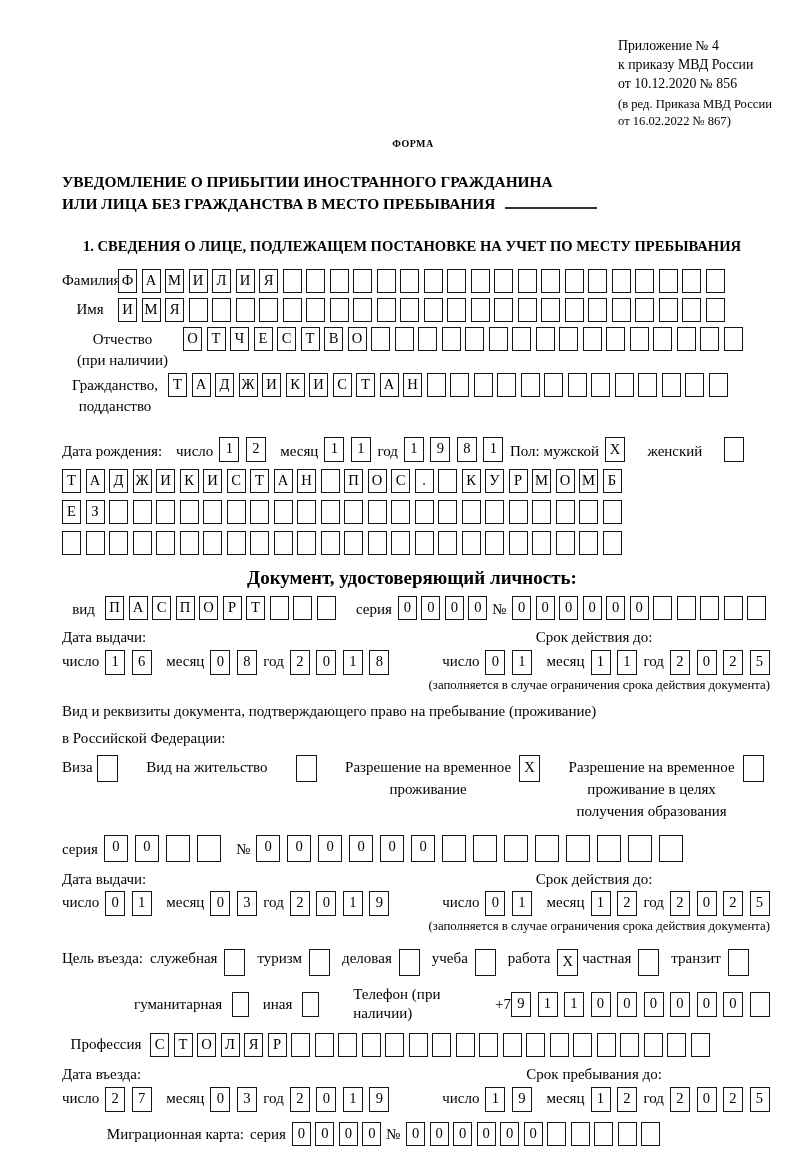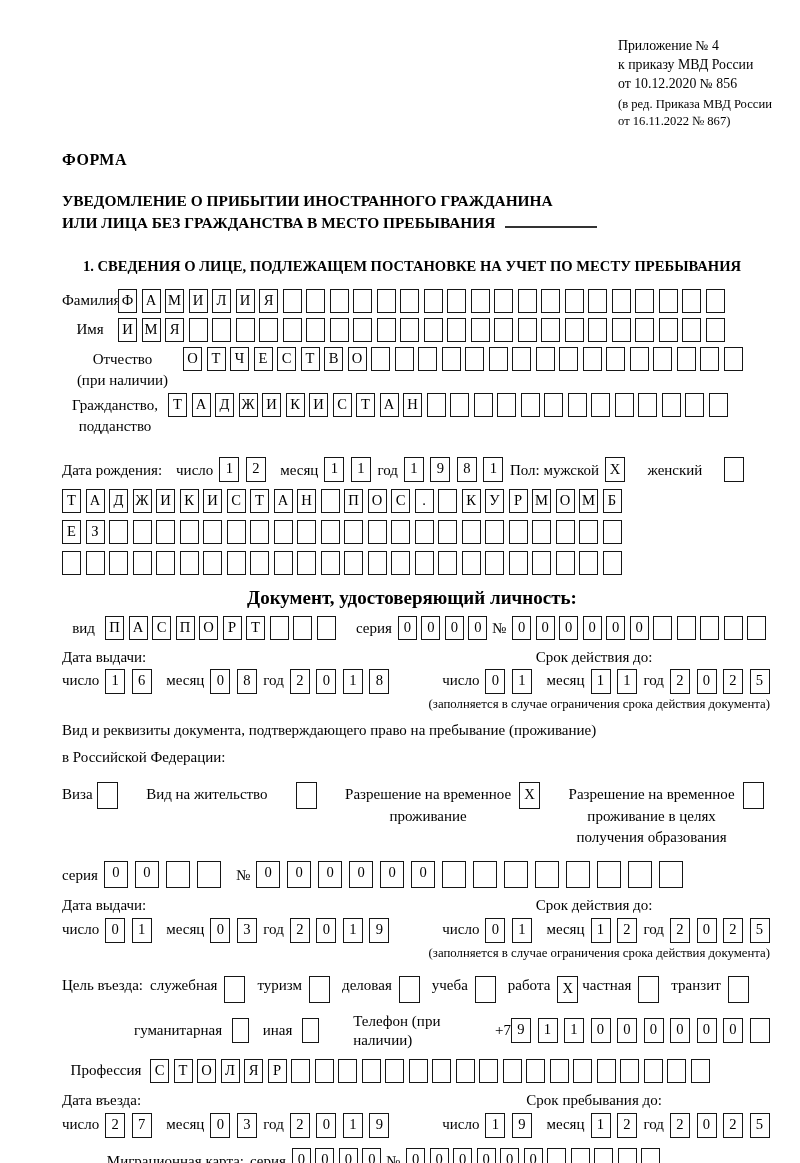--- a/index.html
+++ b/index.html
@@ -6,21 +6,21 @@
   body{
     width:800px;height:1163px;overflow:hidden;color:#000;
     font-family:"Liberation Serif","DejaVu Serif",serif;
     font-size:15px;line-height:1.25;
   }
   .page{padding:36px 24px 0 62px;position:relative;}
 
   
   .hdr{margin-left:556px;font-size:13.8px;line-height:1.38;}
   .hdr .sub{font-size:12.6px;margin-top:3px;line-height:1.35;}
-  .forma{font-weight:bold;text-align:left;margin:20px 12px 0 0;font-size:16px;letter-spacing:.5px;}
+  .forma{font-weight:bold;text-align:center;margin:8px 12px 0 0;font-size:10px;letter-spacing:.5px;}
 
   
   .title{font-weight:bold;text-align:left;font-size:15.4px;margin-top:20px;line-height:1.45;}
   .blankline{display:inline-block;width:92px;border-bottom:2.2px solid #333;height:12px;margin-left:10px;}
   .sect{font-weight:bold;font-size:14.6px;margin:22px 0 14px -14px;text-align:center;}
 
   
   .cell{
     display:inline-block;box-sizing:border-box;width:19px;height:24px;
     border:1.6px solid #161616;margin-right:4.5px;text-align:center;
@@ -51,21 +51,21 @@
   .dp-left{width:388px;}
   .dp-right{flex:1;}
   .dp-head{text-align:left;margin-bottom:3px;}
   .dp-head.rt{text-align:center;padding-right:30px;}
   .dp-row{display:flex;align-items:flex-start;}
   .note{font-size:12.8px;text-align:right;margin:3px 6px 8px 0;}
 
   .para{margin:8px 0 2px 0;}
 
   
-  .visa-row{display:flex;align-items:flex-start;margin-top:15px;}
+  .visa-row{display:flex;align-items:flex-start;margin-top:8px;}
   .vopt{display:flex;align-items:flex-start;}
   .vopt .txt{text-align:center;line-height:1.45;padding-top:2px;}
   .visa-row .cb{margin-left:8px;}
 
   .purpose{display:flex;align-items:flex-start;margin-top:14px;flex-wrap:nowrap;}
   .purpose span.plbl{padding-right:7px;}
   .purpose .cb{margin-right:12px;}
   .purpose2{display:flex;align-items:center;margin-top:9px;padding-left:72px;}
 
   .mig{display:flex;align-items:flex-start;margin-top:10px;}
@@ -74,21 +74,21 @@
 <body>
 
 <div class="page">
 
   <div class="hdr">
     <div>Приложение № 4</div>
     <div>к приказу МВД России</div>
     <div>от 10.12.2020 № 856</div>
     <div class="sub">
       <div>(в ред. Приказа МВД России</div>
-      <div>от 16.11.2022 № 867)</div>
+      <div>от 16.02.2022 № 867)</div>
     </div>
   </div>
   <div class="forma">ФОРМА</div>
 
   <div class="title">
     <div>УВЕДОМЛЕНИЕ О ПРИБЫТИИ ИНОСТРАННОГО ГРАЖДАНИНА</div>
     <div><span>ИЛИ ЛИЦА БЕЗ ГРАЖДАНСТВА В МЕСТО ПРЕБЫВАНИЯ</span><span class="blankline"></span></div>
   </div>
 
   <div class="sect">1. СВЕДЕНИЯ О ЛИЦЕ, ПОДЛЕЖАЩЕМ ПОСТАНОВКЕ НА УЧЕТ ПО МЕСТУ ПРЕБЫВАНИЯ</div>

